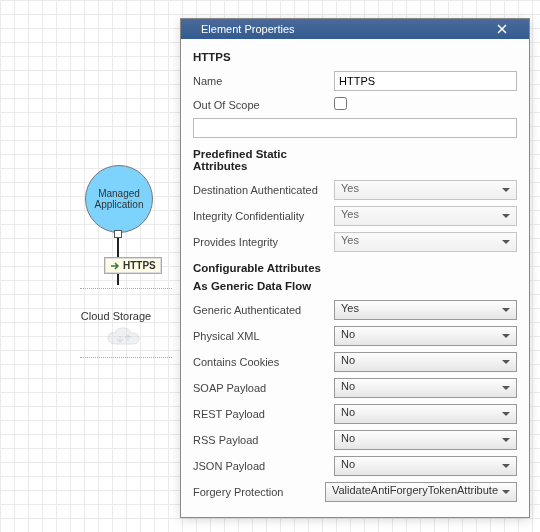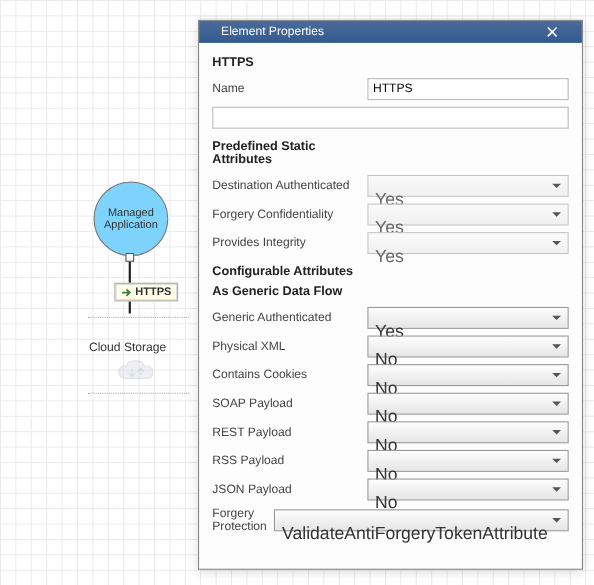--- a/index.html
+++ b/index.html
@@ -137,22 +137,22 @@
     background: #fff;
   }
   input[type=checkbox] {
     width: 13px; height: 13px;
   }
   .select {
     width: 100%;
     height: 20px;
     border: 1px solid #999;
     background: linear-gradient(#fdfdfd, #e6e6e6);
-    font-size: 16px;
-    padding: 13px 18px 1px 6px;
+    font-size: 11px;
+    padding: 1px 18px 1px 6px;
     position: relative;
     color: #333;
     cursor: pointer;
   }
   .select-dim {
     background: linear-gradient(#fafafa, #f0f0f0);
     color: #666;
     border: 1px solid #c5c5c5;
   }
   .select::after {
@@ -200,33 +200,37 @@
   </div>
   <div class="panel-body">
 
     <div class="section-title">HTTPS</div>
 
     <div class="row">
       <span class="label">Name</span>
       <div class="control"><input type="text" value="HTTPS" style=""></div>
     </div>
     <div class="row">
+      <span class="label">Out Of Scope</span>
+      <div class="control"><input type="checkbox" style=""></div>
+    </div>
+    <div class="row">
       <div class="control"><input type="text" value="" style=""></div>
     </div>
 
     <div class="section-title sub" style="width:120px">Predefined Static Attributes</div>
 
     <div class="row">
       <span class="label">Destination Authenticated</span>
       <div class="control">
           <div class="select select-dim"><span>Yes</span></div>
         </div>
     </div>
     <div class="row">
-      <span class="label">Forgery Confidentiality</span>
+      <span class="label">Integrity Confidentiality</span>
       <div class="control">
           <div class="select select-dim"><span>Yes</span></div>
         </div>
     </div>
     <div class="row">
       <span class="label">Provides Integrity</span>
       <div class="control">
           <div class="select select-dim"><span>Yes</span></div>
         </div>
     </div>

